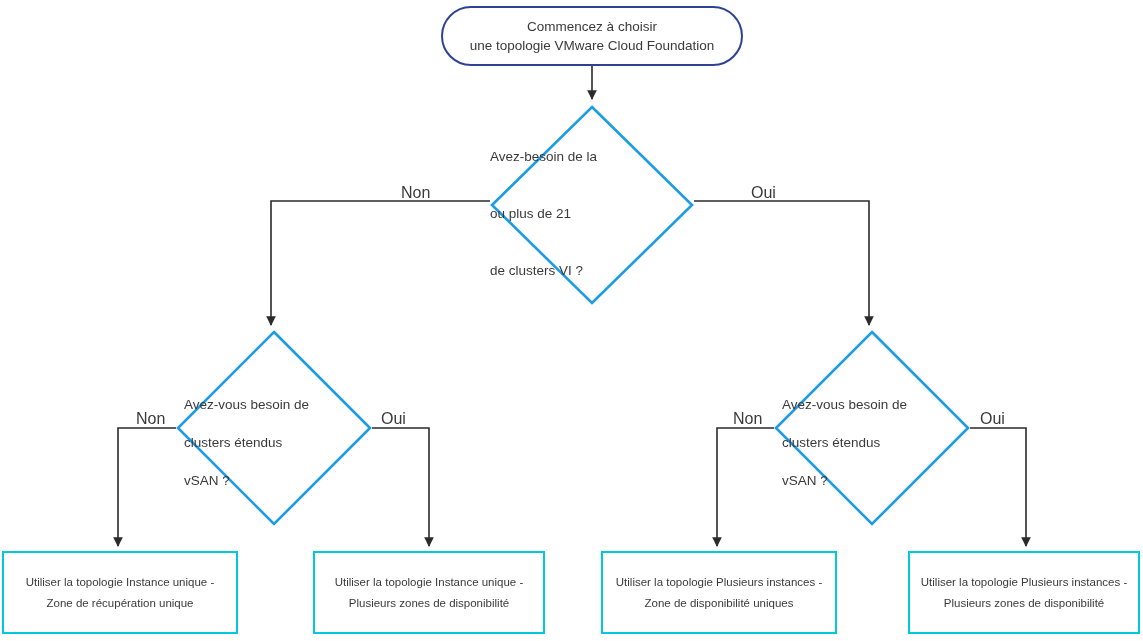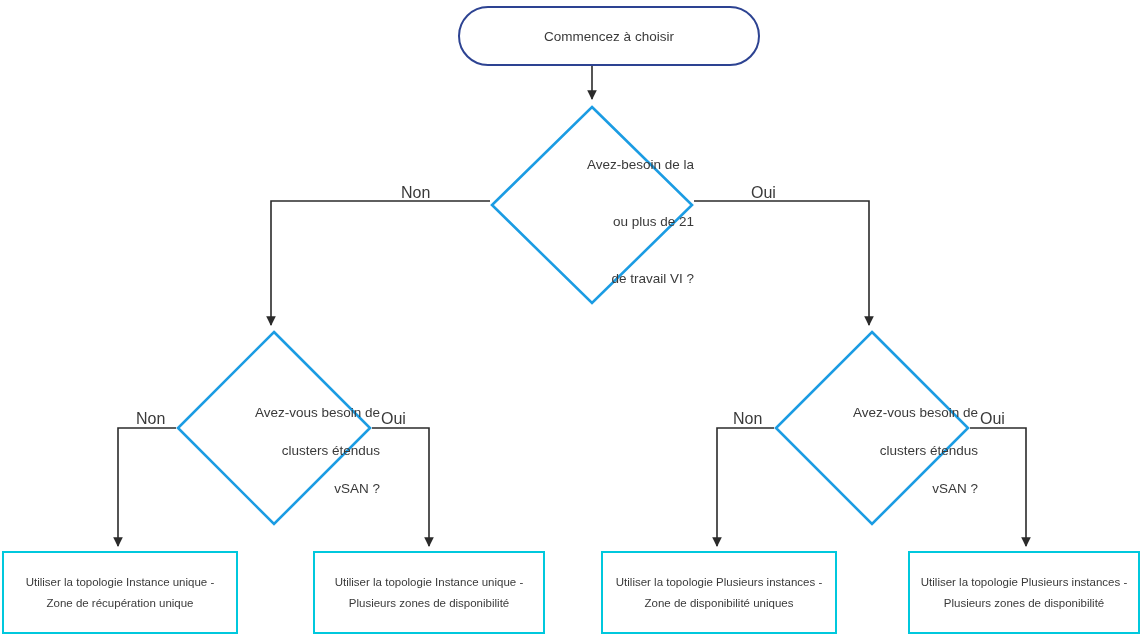--- a/index.html
+++ b/index.html
@@ -24,21 +24,21 @@
     top: 0;
     width: 1143px;
     height: 641px;
     pointer-events: none;
   }
 
   
   .start-node {
     position: absolute;
     box-sizing: border-box;
-    left: 458px;
+    left: 441px;
     top: 6px;
     width: 302px;
     height: 60px;
     border: 2px solid #2d4392;
     border-radius: 30px;
     background: #ffffff;
     display: flex;
     align-items: center;
     justify-content: center;
     text-align: center;
@@ -56,27 +56,27 @@
   }
   .diamond svg {
     position: absolute;
     left: 0;
     top: 0;
     overflow: visible;
   }
   .diamond .dlabel {
     position: absolute;
     left: 0;
-    top: 16px;
+    top: 8px;
     width: 100%;
     height: 100%;
     display: flex;
     align-items: center;
     justify-content: center;
-    text-align: right;
+    text-align: left;
     color: #3a3a3a;
     font-size: 13.5px;
     line-height: 19px;
     pointer-events: none;
   }
   .diamond .dlabel span { display: block; width: 100%; }
 
   #decision-dr {
     left: 490px;
     top: 105px;
@@ -175,34 +175,35 @@
 
       <path d="M 774 428 L 717 428 L 717 546" marker-end="url(#arrow)"></path>
 
       <path d="M 970 428 L 1026 428 L 1026 546" marker-end="url(#arrow)"></path>
     </g>
   </svg>
 
   <div class="start-node">
     <div>
       <span>Commencez à choisir</span><br>
+      <span>une topologie VMware Cloud Foundation</span>
     </div>
   </div>
 
   <div class="diamond" id="decision-dr">
     <svg width="204" height="200" viewBox="0 0 204 200">
       <polygon points="102,2 202,100 102,198 2,100" fill="#ffffff" stroke="#1b9ce3" stroke-width="2.6"></polygon>
     </svg>
     <div class="dlabel">
       <span>
         <span>Avez-besoin de la</span><br>
         <br>
         <span>ou plus de 21</span><br>
         <br>
-        <span>de travail VI ?</span>
+        <span>de clusters VI ?</span>
       </span>
     </div>
   </div>
 
   <div class="diamond" id="decision-vsan-left">
     <svg width="196" height="196" viewBox="0 0 196 196">
       <polygon points="98,2 194,98 98,194 2,98" fill="#ffffff" stroke="#1b9ce3" stroke-width="2.6"></polygon>
     </svg>
     <div class="dlabel">
       <span>

